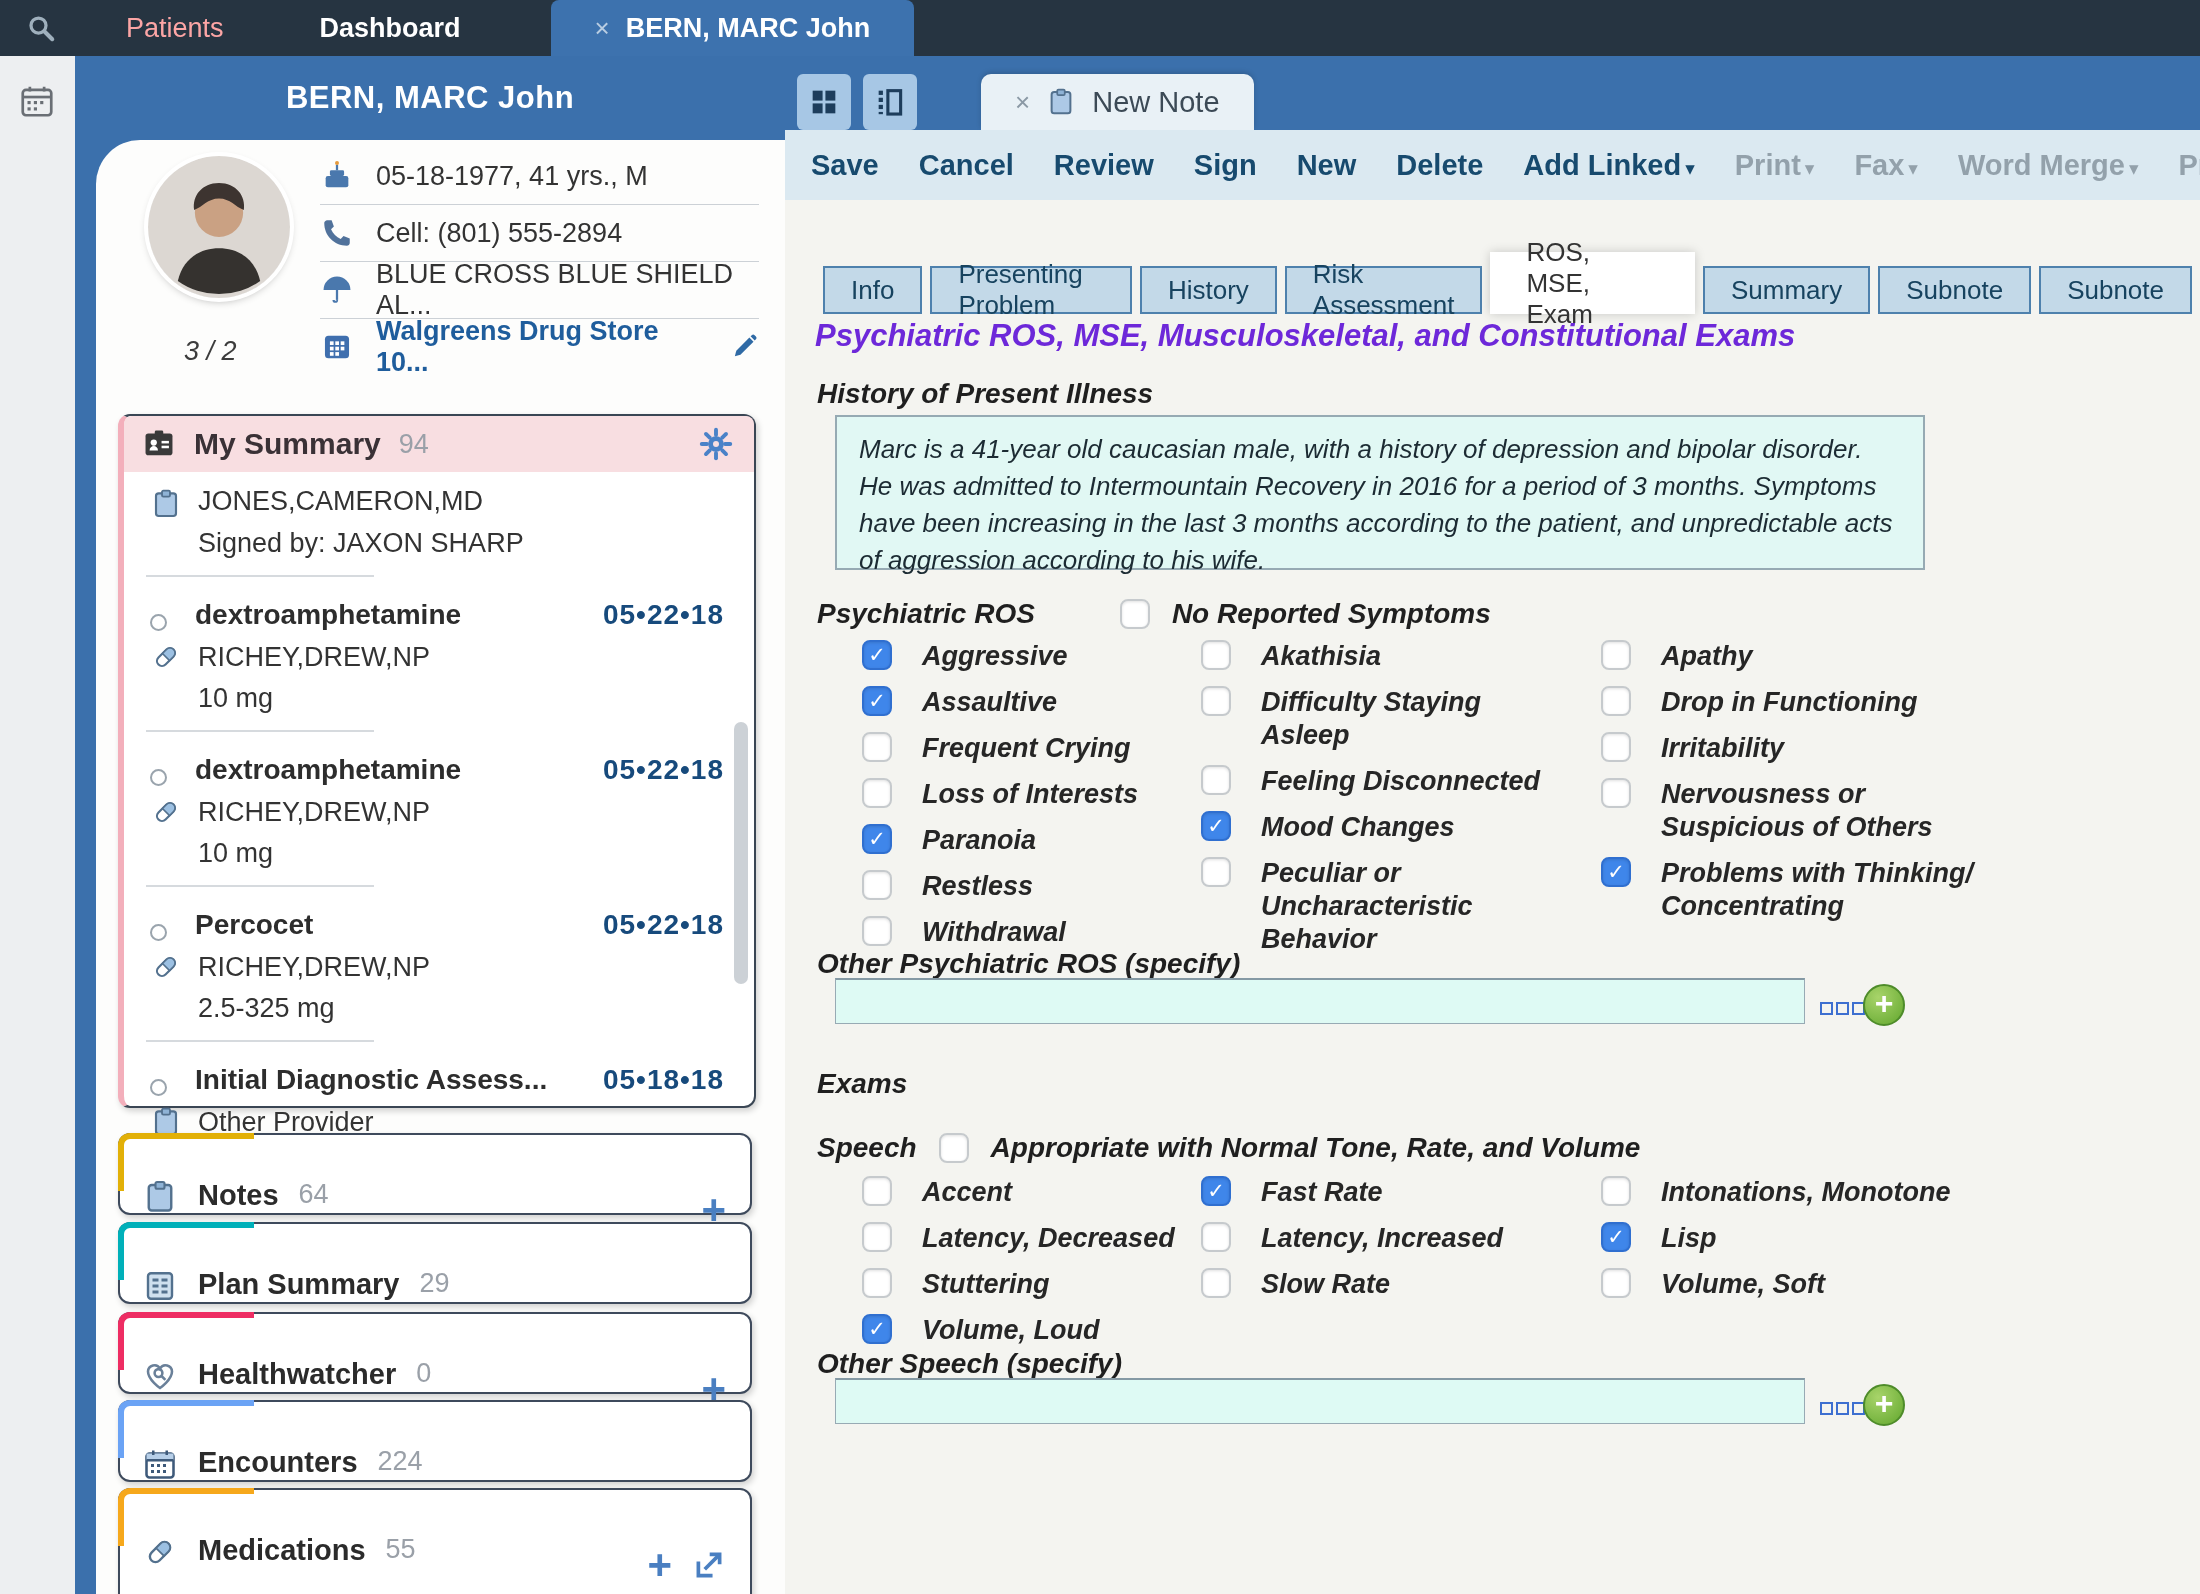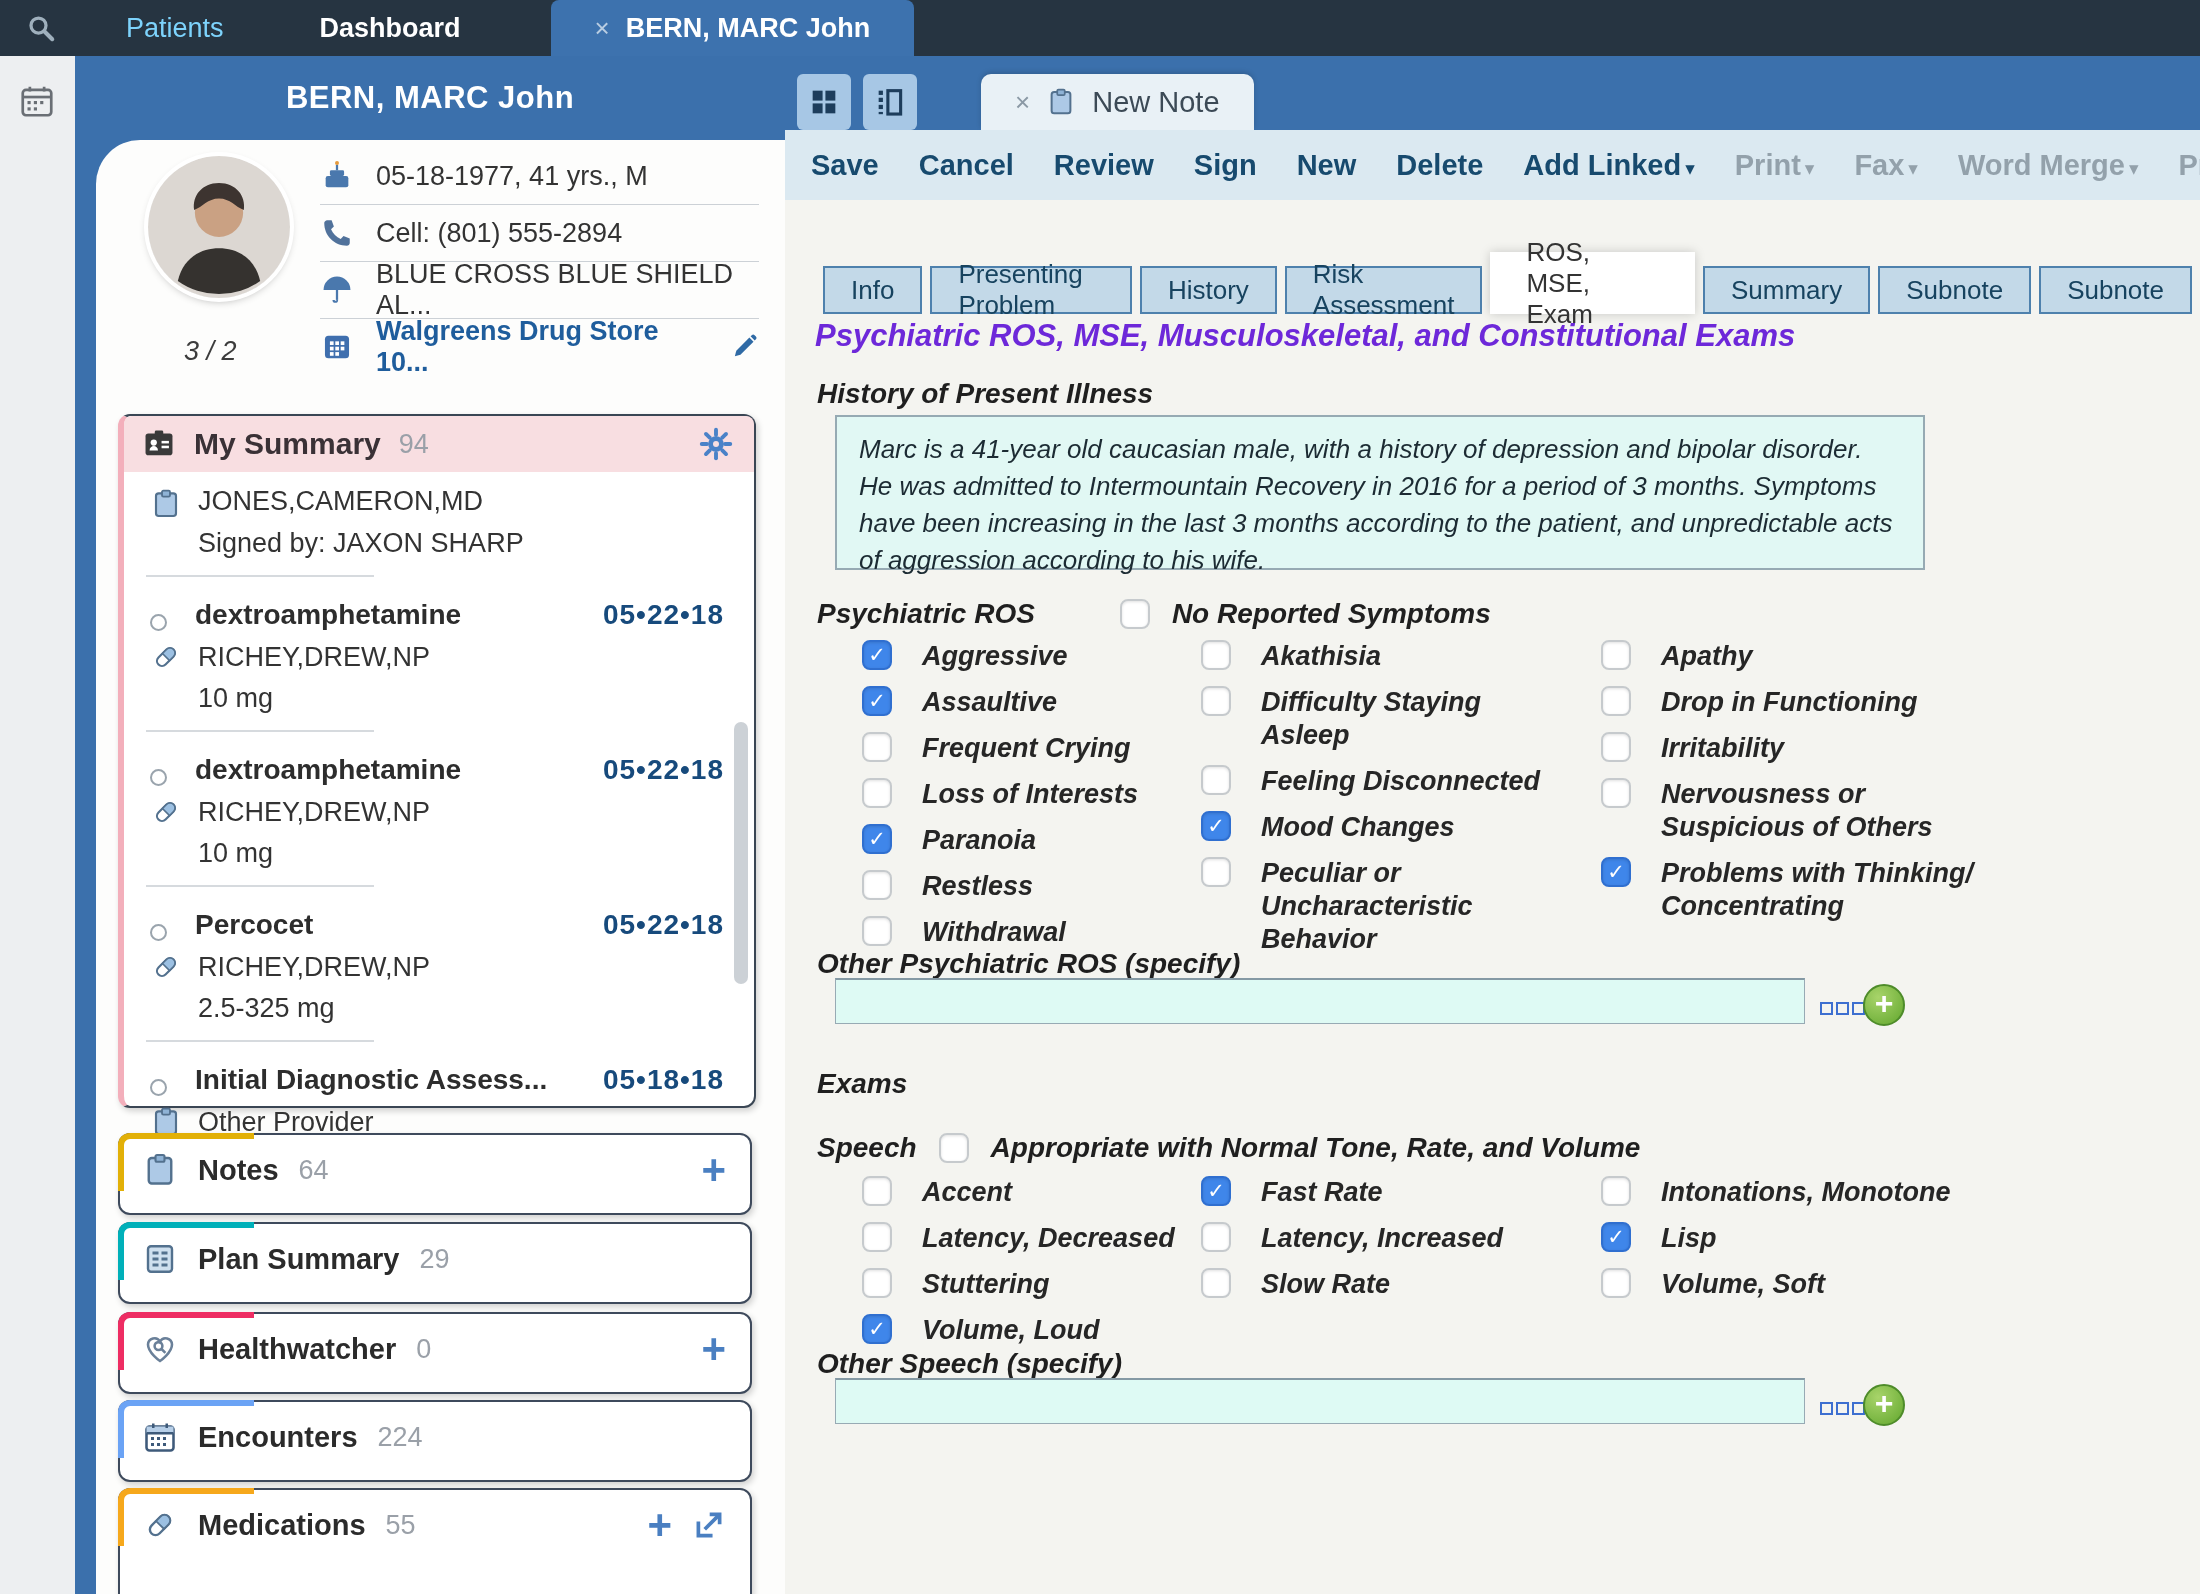--- a/index.html
+++ b/index.html
@@ -4,21 +4,21 @@
 <style>
   html,body{margin:0;padding:0;background:#888;}
   .screen{position:relative;width:2200px;height:1594px;overflow:hidden;background:#f4f4f0;
     font-family:"Liberation Sans","DejaVu Sans",sans-serif;color:#222;}
   svg{display:block}
   .glyph{font-family:"DejaVu Sans",sans-serif;}
 
   
   .topnav{position:absolute;left:0;top:0;width:2200px;height:56px;background:#263441;display:flex;align-items:stretch;}
   .tn-search{display:flex;align-items:center;padding:0 22px 0 26px;color:#9fb0bd;}
-  .tn-item{display:flex;align-items:center;padding:0 48px;font-size:27px;color:#7dd3fc;cursor:default;}
+  .tn-item{display:flex;align-items:center;padding:0 48px;font-size:27px;color:#fca5a5;cursor:default;}
   .tn-item.bold{color:#fff;font-weight:bold;}
   .tn-tab{display:flex;align-items:center;gap:16px;margin-left:42px;padding:0 44px;background:#3d72ae;
     border-radius:8px 8px 0 0;color:#fff;font-size:27px;font-weight:bold;}
   .xclose{color:#b9cde2;font-size:26px;font-weight:normal;}
   .xclose::after{content:"×";}
 
   
   .rail{position:absolute;left:0;top:56px;width:75px;bottom:0;background:#edeff1;border-right:1px solid #dcdee1;}
   .rail-cal{margin:26px 0 0 18px;color:#6a6f75;width:38px;height:38px;}
 
@@ -56,21 +56,21 @@
   .sdate{margin-left:auto;font-size:28px;font-weight:bold;color:#174a7c;letter-spacing:1px;}
   .sl2{display:flex;align-items:center;gap:16px;margin-top:10px;}
   .sl2 .iic2{width:32px;height:32px;flex:0 0 32px;}
   .sl3{margin-top:10px;padding-left:48px;}
   .sumscroll{position:absolute;right:6px;top:306px;width:14px;height:262px;border-radius:8px;background:#ccd1d6;}
 
   .acc{position:absolute;left:22px;width:630px;height:78px;background:#fff;border:2px solid #3e4a5c;border-radius:12px;
     box-shadow:2px 3px 6px rgba(0,0,0,.18);}
   .acc::before{content:"";position:absolute;left:-2px;top:-2px;width:130px;height:52px;
     border-left:6px solid var(--accent);border-top:6px solid var(--accent);border-top-left-radius:12px;}
-  .acchead{display:flex;align-items:center;height:62px;padding:4px 24px 0 22px;gap:20px;}
+  .acchead{display:flex;height:62px;padding:4px 24px 0 22px;gap:20px;margin-top:40px;}
   .accic{width:36px;height:36px;flex:0 0 36px;}
   .acclabel{font-size:29px;font-weight:bold;color:#2b2b2b;}
   .acccount{font-size:27px;color:#9aa0a8;}
   .accact{margin-left:auto;display:flex;align-items:center;gap:20px;}
   .plus{color:#4a7fc1;font-size:42px;font-weight:bold;line-height:30px;}
   .plus::after{content:"+";}
   .ext{width:34px;height:34px;}
 
   
   .narea{position:absolute;left:785px;top:56px;right:0;bottom:0;background:#f4f4f0;}

